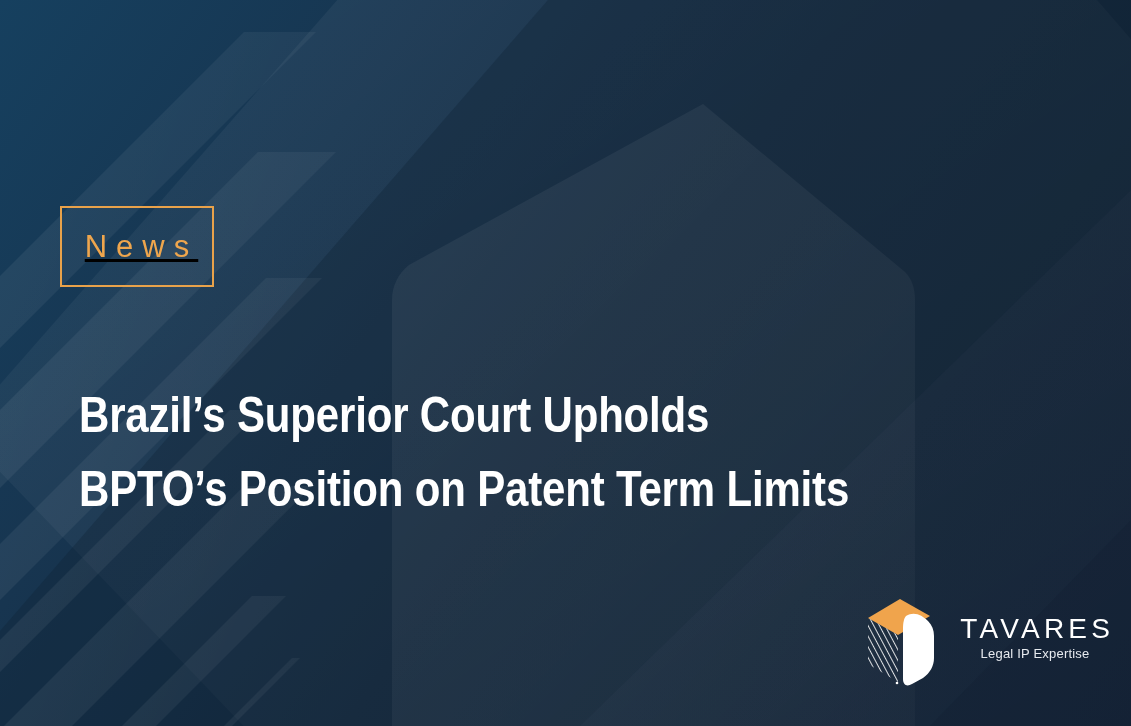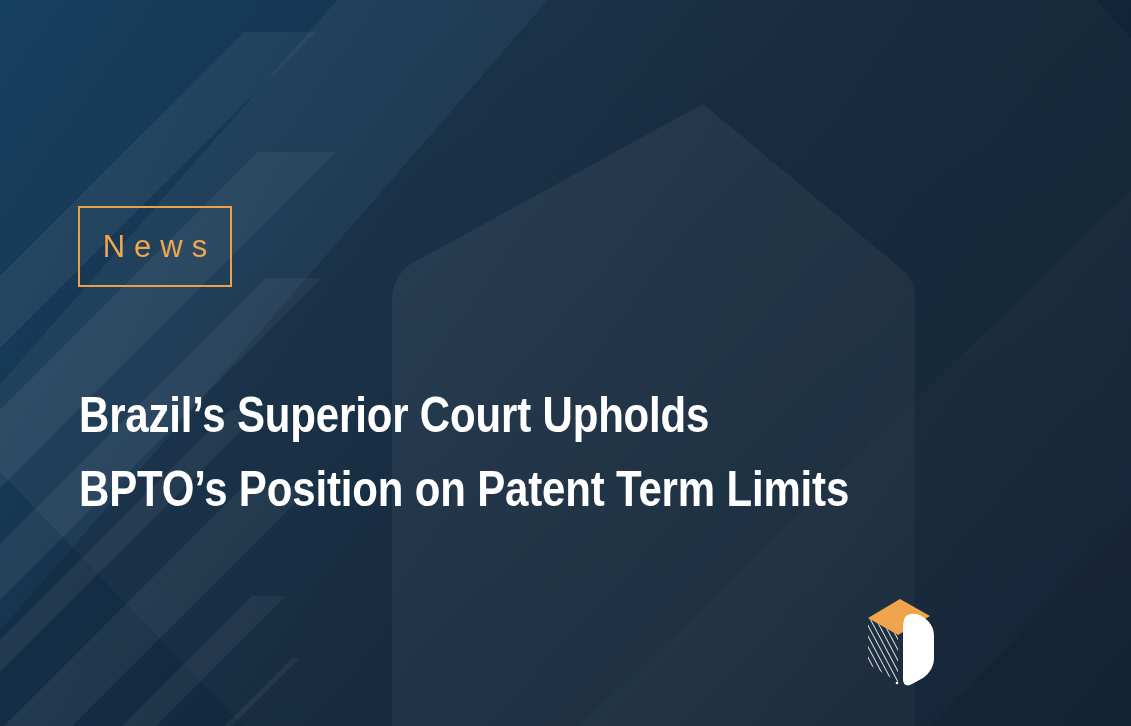--- a/index.html
+++ b/index.html
@@ -29,29 +29,30 @@
 
   .bg-layer svg {
     display: block;
     width: 100%;
     height: 100%;
   }
 
   
   .news-box {
     position: absolute;
-    left: 78px;
+    left: 60px;
     top: 206px;
     width: 154px;
     height: 81px;
     box-sizing: border-box;
     border: 2px solid #e9a24a;
     display: flex;
     align-items: center;
     justify-content: center;
+    text-decoration: underline;
   }
 
   .news-box .news-label {
     color: #efa64d;
     font-size: 31px;
     font-weight: 400;
     letter-spacing: 9px;
     text-indent: 9px;
     line-height: 1;
     font-family: "Liberation Sans", sans-serif;
@@ -224,16 +225,20 @@
                  C72 72 68 79 61 84
                  L50 90
                  C45 93 41 91 41 85
                  L41 34
                  C41 29 42 24 44 22 Z" fill="#ffffff"></path>
 
         <circle cx="35" cy="89" r="1.3" fill="#ffffff"></circle>
       </svg>
     </div>
 
+    <div class="logo-words">
+      <div class="logo-wordmark">TAVARES</div>
+      <div class="logo-tagline">Legal IP Expertise</div>
+    </div>
 
   </div>
 
 </div>
 
 </body></html>

